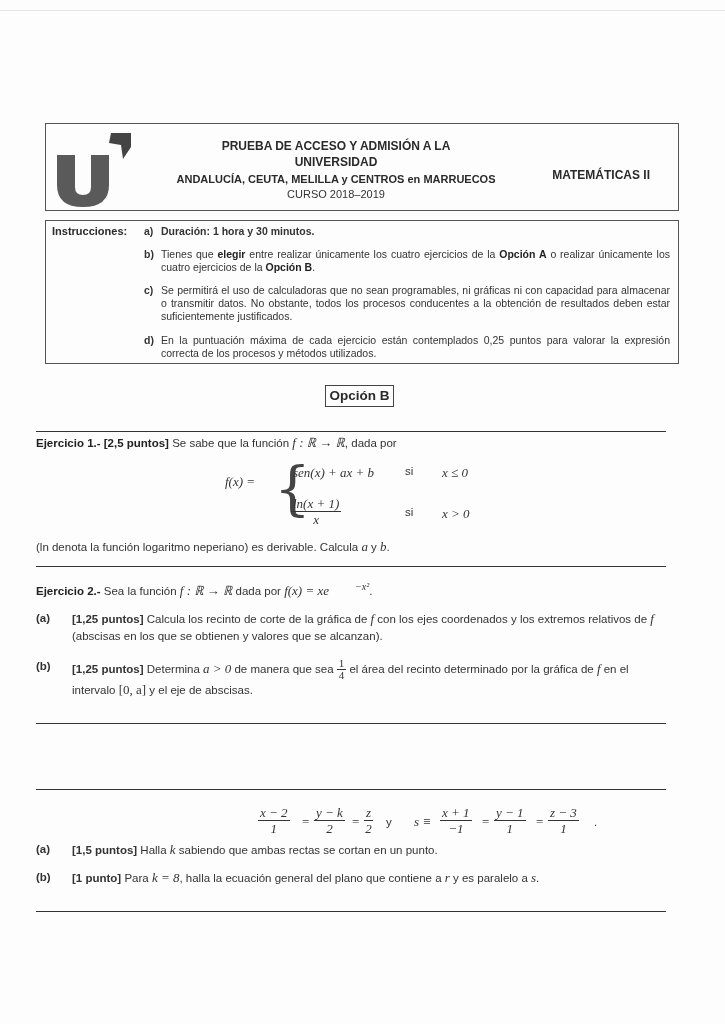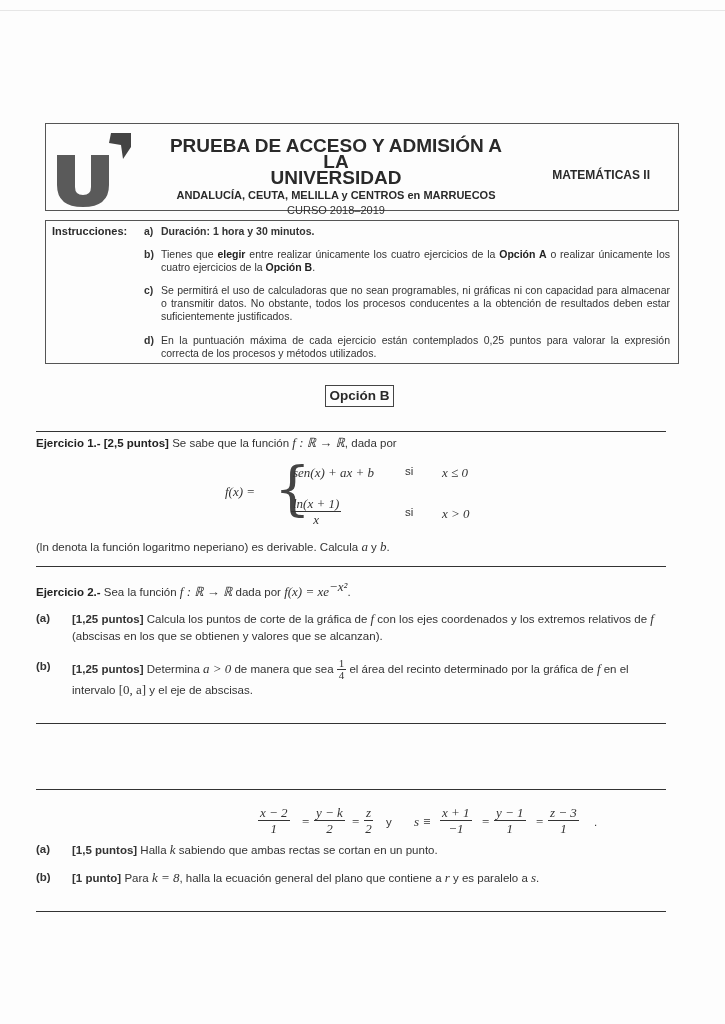--- a/index.html
+++ b/index.html
@@ -9,21 +9,21 @@
   }
   .page { position: absolute; left: 0; top: 0; width: 725px; height: 1024px; }
   .topline { position: absolute; left: 0; top: 10px; width: 725px; border-top: 1px solid #e6e6e6; }
 
   .header-box {
     position: absolute; left: 45px; top: 123px; width: 634px; height: 88px;
     border: 1px solid #555; box-sizing: border-box;
   }
   .logo { position: absolute; left: 7px; top: 5px; width: 80px; height: 78px; }
   .header-center { position: absolute; left: 110px; top: 14px; width: 360px; text-align: center; }
-  .h-title { font-weight: bold; font-size: 19px; line-height: 16px; color: #2a2a2a; }
+  .h-title { font-weight: bold; font-size: 12px; line-height: 16px; color: #2a2a2a; }
   .h-sub { font-weight: bold; font-size: 11px; line-height: 15px; margin-top: 2px; color: #2a2a2a; }
   .h-course { font-size: 11px; line-height: 14px; color: #333; }
   .h-subject { position: absolute; right: 28px; top: 44px; font-weight: bold; font-size: 12px; color: #2a2a2a; }
 
   .instr-box {
     position: absolute; left: 45px; top: 220px; width: 634px; height: 144px;
     border: 1px solid #555; box-sizing: border-box;
   }
   .instr-label { position: absolute; left: 6px; top: 4px; font-weight: bold; font-size: 11px; color: #2a2a2a; }
   .instr-item { position: absolute; left: 98px; width: 526px; font-size: 10.5px; line-height: 13px; color: #333; }
@@ -92,44 +92,44 @@
   </div>
 
   <div class="option-box">Opción B</div>
 
   <div class="rule" style="top:431px;"></div>
 
   <div class="ex" style="top:434px;">
     <b>Ejercicio 1.-</b> <b>[2,5 puntos]</b><span> Se sabe que la función </span><span class="math">f : ℝ → ℝ</span><span>, dada por</span>
   </div>
   <div class="piecewise">
-    <span class="math" style="position:absolute;left:0;top:24px;font-style:italic;">f(x) =</span>
+    <span class="math" style="position:absolute;left:0;top:14px;font-style:italic;">f(x) =</span>
     <span style="position:absolute;left:49px;top:-6px;font-size:58px;line-height:70px;font-family:'DejaVu Serif',serif;font-weight:100;color:#444;">{</span>
     <span class="math" style="position:absolute;left:68px;top:5px;text-align:center;">sen(x) + ax + b</span>
     <span style="position:absolute;left:180px;top:5px;font-family:'Liberation Sans',sans-serif;font-size:11.5px;">si</span>
     <span class="math" style="position:absolute;left:217px;top:5px;">x ≤ 0</span>
     <span class="frac math" style="position:absolute;left:66px;top:36px;">
       <span class="num">ln(x + 1)</span>
       <span class="den">x</span>
     </span>
     <span style="position:absolute;left:180px;top:46px;font-family:'Liberation Sans',sans-serif;font-size:11.5px;">si</span>
     <span class="math" style="position:absolute;left:217px;top:46px;">x &gt; 0</span>
   </div>
   <div class="ex" style="top:538px;">
     <span>(ln denota la función logaritmo neperiano) es derivable. Calcula </span><span class="math">a</span><span> y </span><span class="math">b</span><span>.</span>
   </div>
 
   <div class="rule" style="top:566px;"></div>
 
   <div class="ex" style="top:578px;">
-    <b>Ejercicio 2.-</b><span> Sea la función </span><span class="math">f : ℝ → ℝ</span><span> dada por </span><span class="math">f(x) = xe</span><sup class="math" style="font-size:13px;">−x²</sup><span>.</span>
+    <b>Ejercicio 2.-</b><span> Sea la función </span><span class="math">f : ℝ → ℝ</span><span> dada por </span><span class="math">f(x) = xe</span><sup class="math" style="font-size:10px;margin-left:26px;">−x²</sup><span>.</span>
   </div>
   <div class="part" style="top:610px;">
     <span class="lbl">(a)</span>
-    <span class="body"><b>[1,25 puntos]</b><span> Calcula los puntos de corte de la gráfica de </span><span class="math">f</span><span> con los ejes coordenados y los extremos relativos de </span><span class="math">f</span><span> (abscisas en los que se obtienen y valores que se alcanzan).</span></span>
+    <span class="body"><b>[1,25 puntos]</b><span> Calcula los recinto de corte de la gráfica de </span><span class="math">f</span><span> con los ejes coordenados y los extremos relativos de </span><span class="math">f</span><span> (abscisas en los que se obtienen y valores que se alcanzan).</span></span>
   </div>
   <div class="part" style="top:658px;">
     <span class="lbl">(b)</span>
     <span class="body"><b>[1,25 puntos]</b><span> Determina </span><span class="math">a &gt; 0</span><span> de manera que sea </span><span class="frac mathr" style="font-size:11px;"><span class="num" style="line-height:11px;">1</span><span class="den" style="line-height:11px;">4</span></span><span> el área del recinto determinado por la gráfica de </span><span class="math">f</span><span> en el intervalo </span><span class="mathr">[0, a]</span><span> y el eje de abscisas.</span></span>
   </div>
 
   <div class="rule" style="top:723px;"></div>
 
 
   <div class="rule" style="top:789px;"></div>

